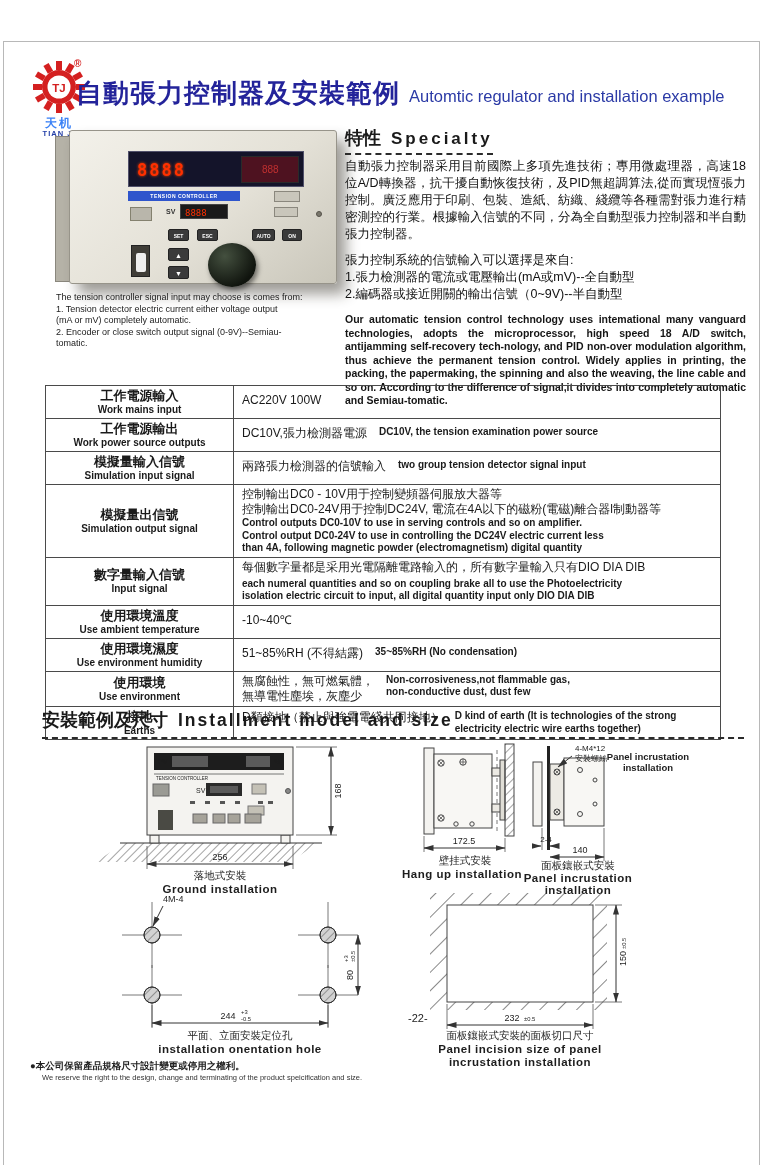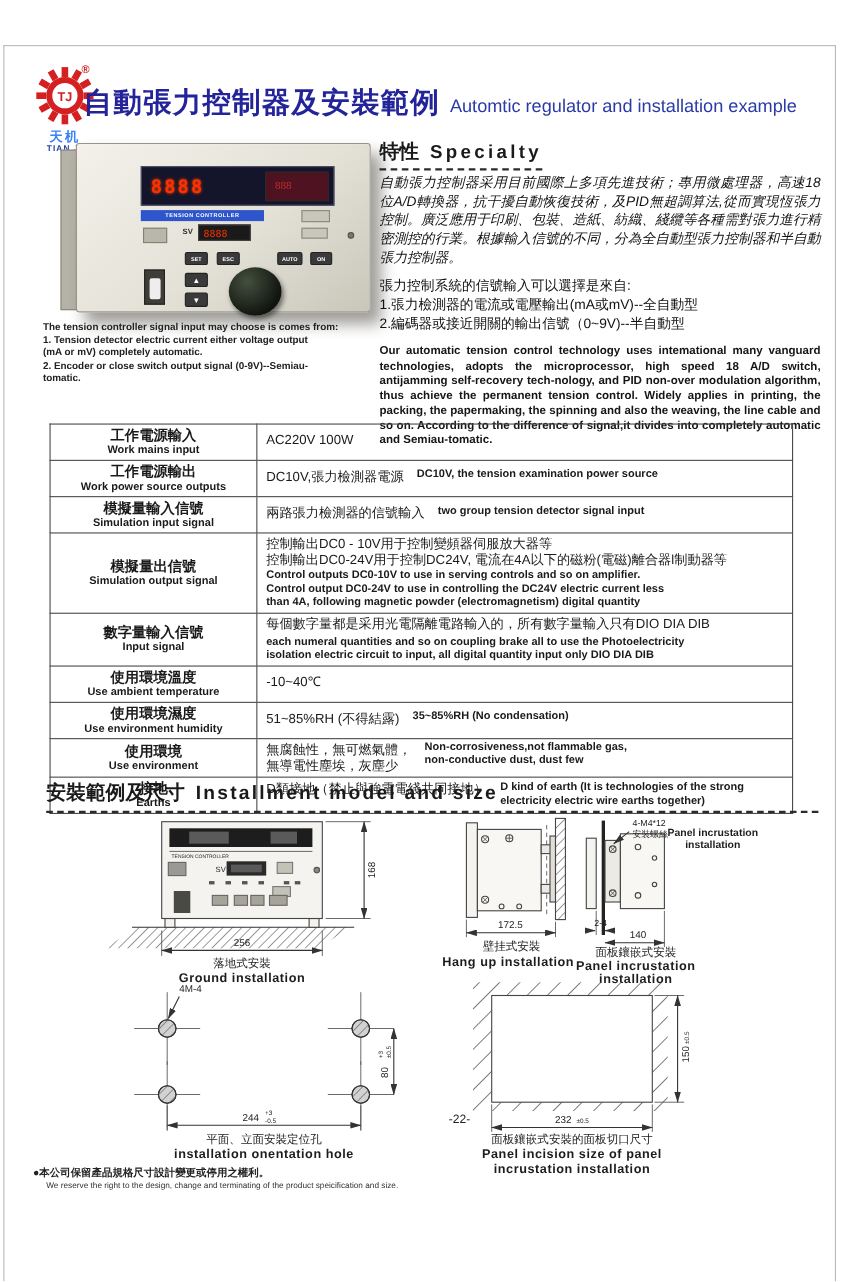--- a/index.html
+++ b/index.html
@@ -21,21 +21,21 @@
   .device{position:absolute;left:55px;top:128px;width:285px;height:160px;}
   .device *{position:absolute;box-sizing:border-box;}
   .dev-side{left:0;top:8px;width:15px;height:146px;background:#b5b2a7;border:1px solid #8a877d;}
   .dev-face{left:14px;top:2px;width:268px;height:154px;border:1px solid #97948a;border-radius:3px;
             background:linear-gradient(140deg,#f3f1ea 0%,#e4e1d7 55%,#c9c6ba 100%);
             box-shadow:9px 10px 14px rgba(40,35,25,.45);}
   .dev-display{left:58px;top:20px;width:176px;height:36px;background:#14142a;border:1px solid #50506a;}
   .seg-big{left:8px;top:8px;font-family:"DejaVu Sans Mono",monospace;font-size:17px;font-weight:bold;
            color:#ff3000;letter-spacing:2px;text-shadow:0 0 3px #ff4400;}
   .dev-subdisplay{right:4px;top:4px;width:58px;height:27px;background:#4e1220;border:1px solid #2a2a2a;}
-  .seg-pct{left:8px;top:7px;font-family:Liberation Serif, serif;font-size:10px;color:#c03030;text-align:right;}
+  .seg-pct{left:20px;top:7px;font-family:Liberation Sans, sans-serif;font-size:10px;color:#c03030;text-align:right;}
   .dev-brand{left:58px;top:60px;width:112px;height:10px;background:#2f55cc;color:#fff;
              font-size:5px;font-weight:bold;text-align:center;line-height:10px;letter-spacing:.5px;}
   .dev-btn2{left:204px;top:60px;width:26px;height:11px;background:#c9c6bb;border:1px solid #8a877d;}
   .dev-menu{left:60px;top:76px;width:22px;height:14px;background:#b9b6ab;border:1px solid #84816f;}
   .dev-svrow{left:96px;top:73px;width:84px;height:15px;}
   .sv-lab{left:0;top:4px;font-size:7px;font-weight:bold;color:#333;}
   .sv-box{left:14px;top:0;width:48px;height:15px;background:#1a1a1a;border:1px solid #444;}
   .seg-sv{left:4px;top:3px;font-family:"DejaVu Sans Mono",monospace;font-size:9px;color:#ff3000;}
   .dev-sel{left:204px;top:76px;width:24px;height:10px;background:#c9c6bb;border:1px solid #8a877d;}
   .dev-btn{background:#3a3a3a;color:#fff;font-size:5px;font-weight:bold;text-align:center;
@@ -47,39 +47,39 @@
   .b-up{left:98px;top:117px;width:21px;height:13px;line-height:13px;font-size:7px;}
   .b-dn{left:98px;top:135px;width:21px;height:13px;line-height:13px;font-size:7px;}
   .dev-knob{left:138px;top:112px;width:48px;height:44px;border-radius:50%;
             background:radial-gradient(circle at 35% 30%,#44503f,#10140e 72%);
             box-shadow:2px 3px 5px rgba(0,0,0,.5);}
   .dev-power{left:61px;top:114px;width:19px;height:32px;background:#3f3d37;border:1px solid #222;}
   .dev-power i{left:4px;top:7px;width:10px;height:19px;background:#eee;border-radius:2px;display:block;}
   .dev-screw{left:246px;top:80px;width:6px;height:6px;border-radius:50%;background:#7a776c;border:1px solid #55524a;}
 
   
-  .photo-cap{position:absolute;left:39px;top:292px;width:292px;font-size:9px;font-weight:bold;
+  .photo-cap{position:absolute;left:56px;top:292px;width:292px;font-size:9px;font-weight:normal;
              line-height:11.5px;color:#222;white-space:pre-line;}
 
   
   .h-spec{position:absolute;left:45px;top:345px;}
   .head-ul{display:inline-block;border-bottom:2.5px dashed #2b2b2b;padding-bottom:3px;}
   .head-cn{font-size:20px;font-weight:bold;}
   .head-en{font-size:19px;font-weight:bold;letter-spacing:3px;margin-left:10px;}
   .h-feat{position:absolute;left:345px;top:126px;}
   .h-feat .head-cn{font-size:18px;}
   .h-feat .head-en{font-size:17px;}
   .h-inst{position:absolute;left:42px;top:708px;width:702px;border-bottom:2.5px dashed #2b2b2b;
           padding-bottom:5px;}
   .h-inst .head-cn{font-size:18px;}
   .h-inst .head-en{font-size:17.5px;letter-spacing:2px;}
 
   
   .feat{position:absolute;left:345px;top:158px;width:401px;}
-  .feat .pcn{font-size:12.5px;line-height:17px;text-align:justify;color:#111;margin:0 0 9px 0;font-style:italic;}
+  .feat .pcn{font-size:12.5px;line-height:17px;text-align:justify;color:#111;margin:0 0 9px 0;}
   .feat .sig{font-size:12.5px;line-height:17px;color:#111;white-space:pre-line;margin:0 0 10px 0;}
   .feat .pen{font-size:10.5px;line-height:13.5px;font-weight:bold;text-align:justify;color:#151515;margin:0;}
 
   
   .spec{position:absolute;left:45px;top:385px;width:676px;border-collapse:collapse;table-layout:fixed;}
   .spec th,.spec td{border:1px solid #4a4a4a;vertical-align:middle;padding:2px 8px;margin-top:37px;}
   .spec th{width:171px;text-align:center;font-weight:normal;}
   .spec .lcn{display:block;font-size:13px;font-weight:600;line-height:16px;}
   .spec .len{display:block;font-size:10px;font-weight:bold;line-height:12px;}
   .spec .vcn{display:inline-block;vertical-align:top;font-size:12px;line-height:15px;

